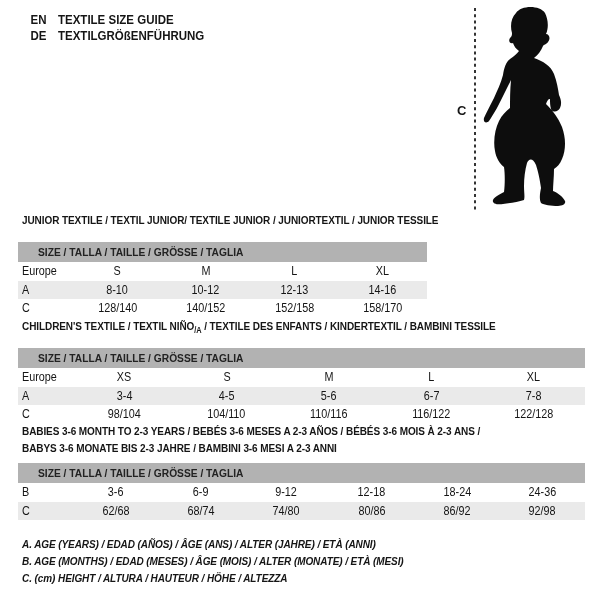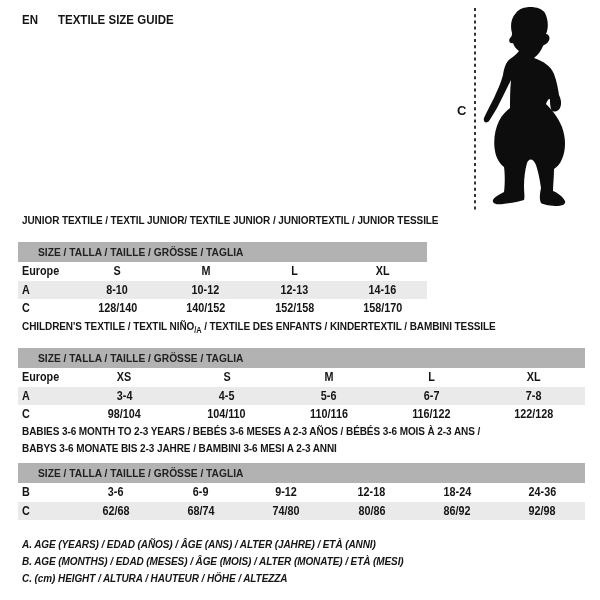--- a/index.html
+++ b/index.html
@@ -4,21 +4,21 @@
 <style>
   html,body{margin:0;padding:0;}
   body{
     width:600px;height:600px;position:relative;background:#ffffff;
     font-family:"Liberation Sans", sans-serif;color:#151515;overflow:hidden;
   }
   .abs{position:absolute;}
 
   
   .lang-block{left:22px;top:12px;}
-  .lang-row{display:flex;height:16px;line-height:16px;}
+  .lang-row{display:flex;height:16px;line-height:16px;text-align:center;}
   .lang-code{width:36px;font-weight:700;font-size:12.5px;transform:scaleX(.92);transform-origin:0 50%;white-space:nowrap;}
   .lang-title{font-weight:700;font-size:12.5px;transform:scaleX(.92);transform-origin:0 50%;white-space:nowrap;}
 
   
   .fig-svg{left:450px;top:0;}
   .fig-label{left:457px;top:103px;font-weight:700;font-size:13px;}
 
   
   .ttl{font-weight:700;font-size:11.5px;letter-spacing:-.1px;white-space:nowrap;
        transform:scaleX(.87);transform-origin:0 50%;line-height:13px;}
@@ -29,21 +29,21 @@
   .t2{top:348px;width:567px;}
   .t3{top:463px;width:567px;}
   .tbar{height:20px;background:#b2b2b2;display:flex;align-items:center;padding-left:20px;box-sizing:border-box;}
   .tbar span{font-weight:700;font-size:11.5px;color:#222;white-space:nowrap;
              transform:scaleX(.89);transform-origin:0 50%;}
   .trow{display:grid;height:18.5px;align-items:center;}
   .t1 .trow{grid-template-columns:55px repeat(4,1fr);}
   .t2 .trow{grid-template-columns:55px repeat(5,1fr);}
   .t3 .trow{grid-template-columns:55px repeat(6,1fr);}
   .trow.alt{background:#eaeaea;}
-  .tcell{text-align:center;font-weight:700;font-size:12px;}
+  .tcell{text-align:center;font-weight:400;font-size:12px;}
   .tcell.lbl{text-align:left;padding-left:4px;}
   .cnd{display:inline-block;transform:scaleX(.9);white-space:nowrap;}
   .tcell.lbl .cnd{transform-origin:0 50%;}
 
   .t1-title{left:22px;top:214px;}
   .t2-title{left:22px;top:320px;}
   .t3-title{left:22px;top:425px;}
   .t3-title .ttl{margin-bottom:3.5px;}
   .sub{font-size:8.5px;position:relative;top:2.5px;}
 
@@ -51,20 +51,24 @@
   .notes{left:22px;top:536px;font-style:italic;}
   .notes .ttl{height:17px;line-height:17px;}
 </style>
 </head>
 <body>
 
 <div class="abs lang-block">
   <div class="lang-row">
     <span class="lang-code">EN</span>
     <span class="lang-title">TEXTILE SIZE GUIDE</span>
+  </div>
+  <div class="lang-row">
+    <span class="lang-code">DE</span>
+    <span class="lang-title">TEXTILGRÖßENFÜHRUNG</span>
   </div>
 </div>
 
 <svg class="abs fig-svg" width="150" height="215" viewBox="0 0 150 215" aria-hidden="true">
   <line x1="25" y1="8" x2="25" y2="210" stroke="#333333" stroke-width="2" stroke-dasharray="3 3.2"></line>
   <path fill="#0d0d0d" transform="translate(32,0)" d="
     M 34 13
     C 39 5, 58 5, 63 13
     C 66 19, 67 27, 64 34
     C 67 34, 69 38, 66 42

